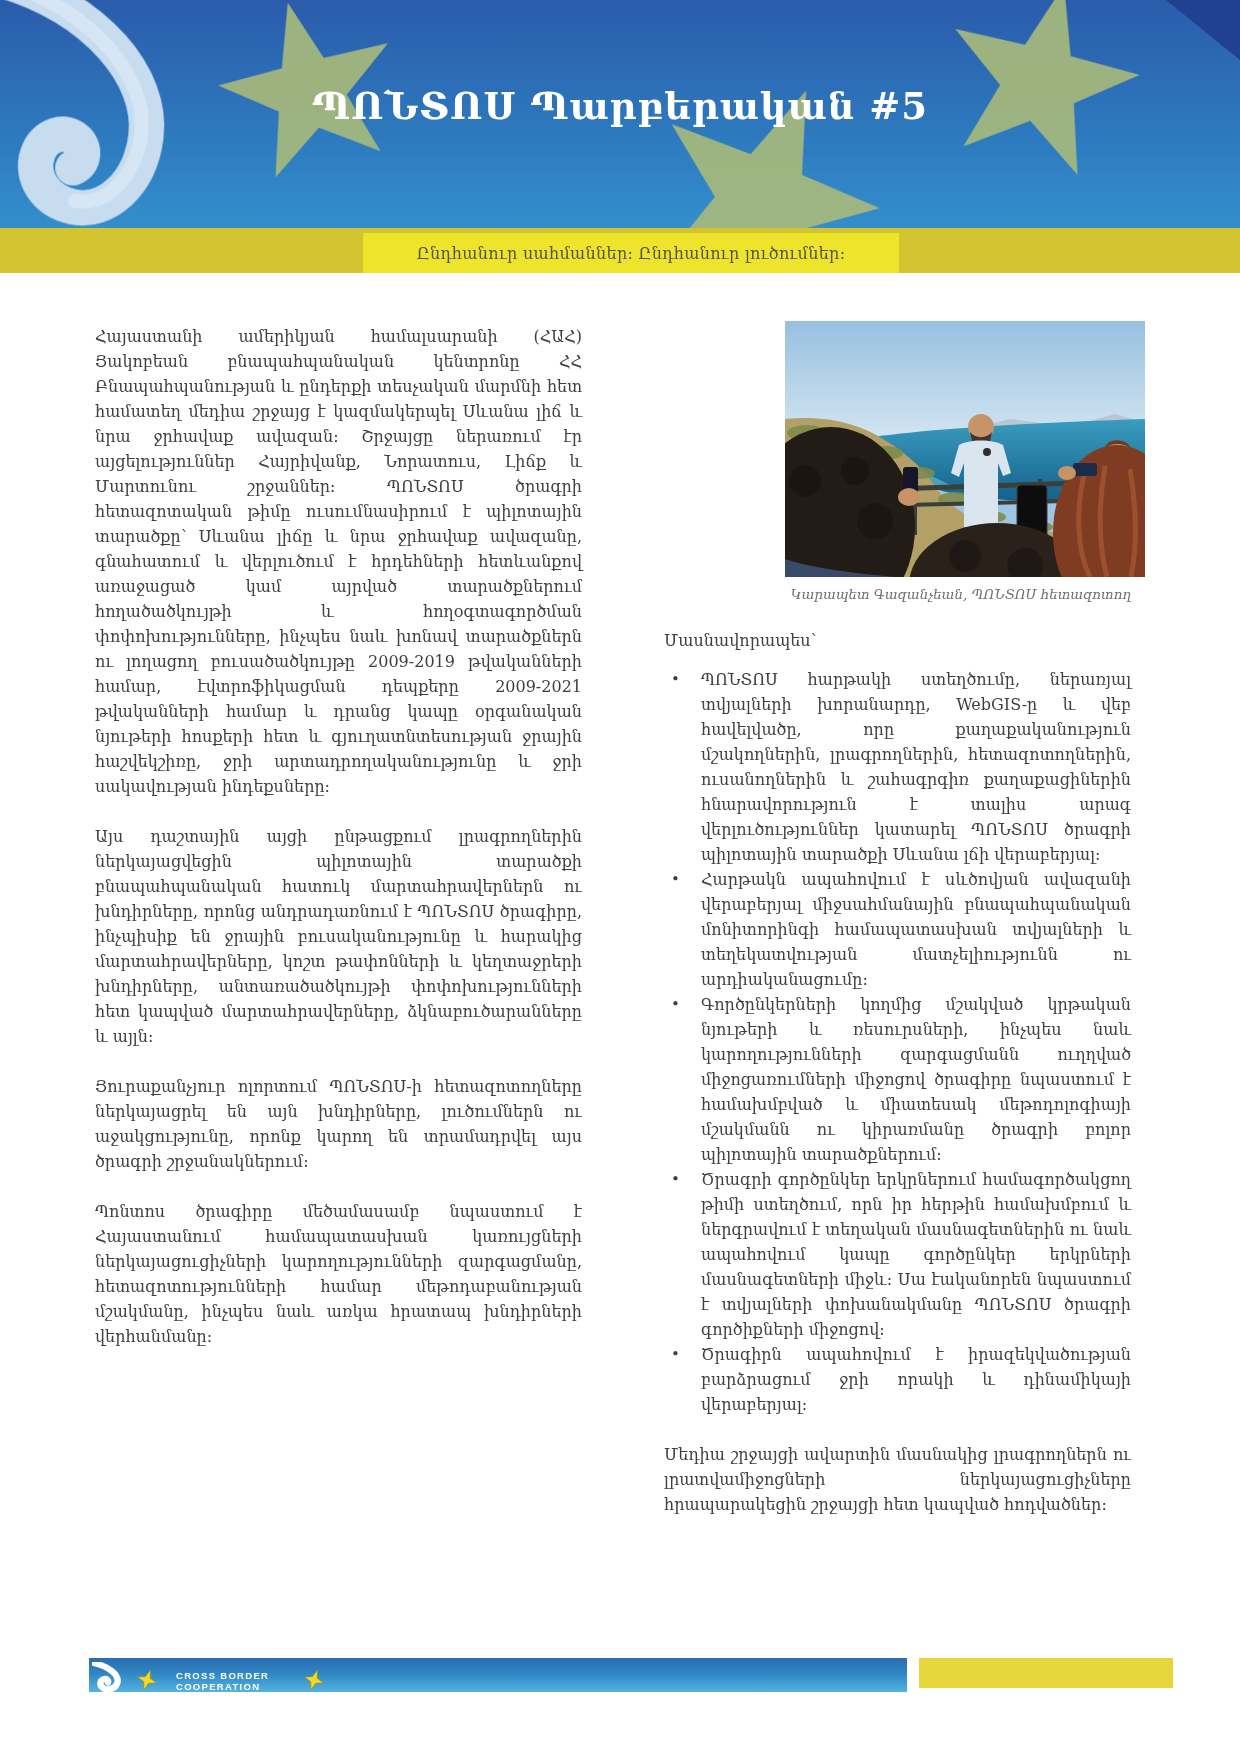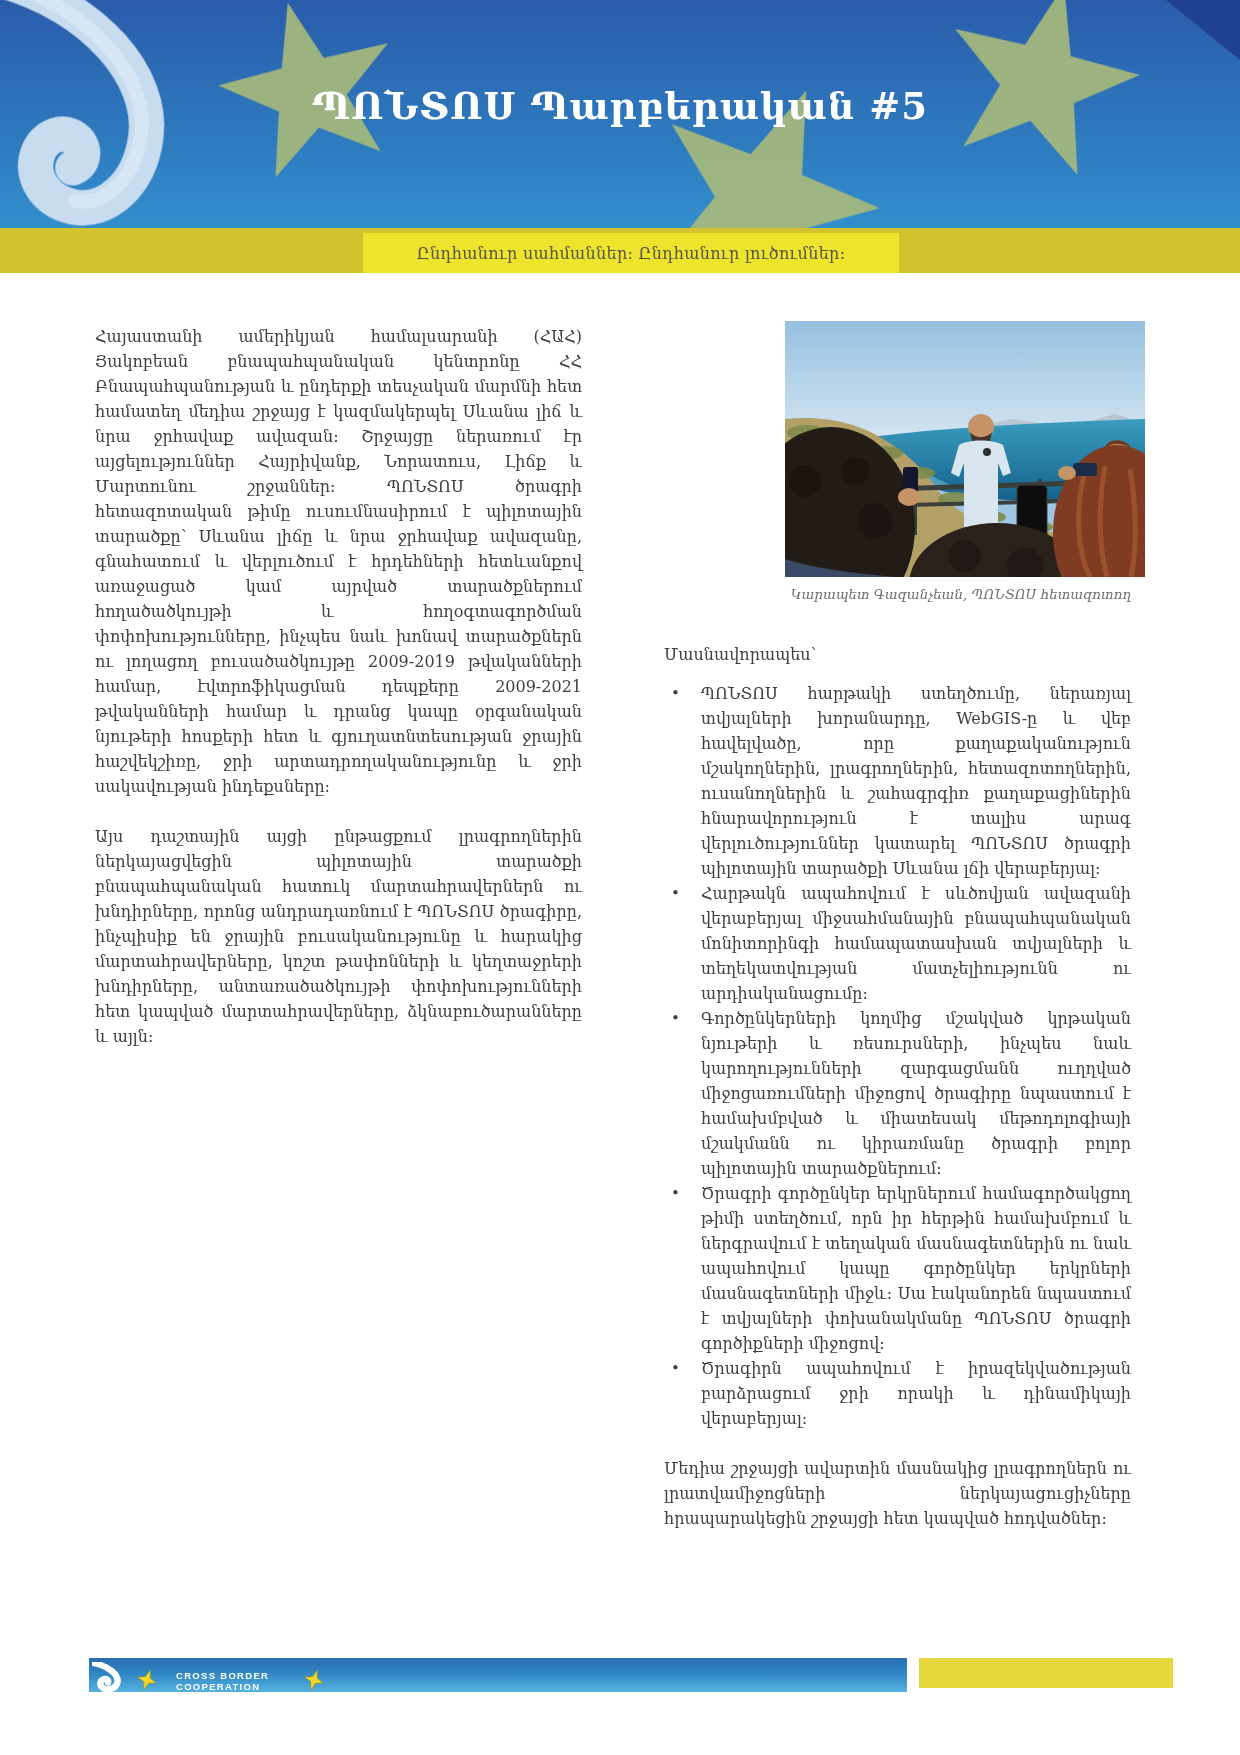--- a/index.html
+++ b/index.html
@@ -16,21 +16,21 @@
   .slogan-box{position:absolute;left:363px;top:5px;width:536px;height:40px;background:#efe42c;
           display:flex;align-items:center;justify-content:center;}
   .slogan-box span{color:#54554d;font-size:16px;letter-spacing:.3px;}
   
   .col-left{position:absolute;left:95px;top:324px;width:487px;}
   .col-right{position:absolute;left:664px;top:321px;width:467px;}
   .article-title{margin:0 0 23px 0;font-size:30px;line-height:39px;font-weight:bold;color:#58595b;}
   .body-p{margin:0 0 25px 0;font-size:16px;line-height:25px;color:#3f3f3f;
           text-align:justify;}
   .photo{margin:0 -14px 0 auto;width:360px;height:256px;display:block;background:#9ec5e2;}
-  .caption{margin:9px 0 40px 0;text-align:right;font-style:italic;font-size:13.5px;color:#6f6f6f;}
+  .caption{margin:9px 0 26px 0;text-align:right;font-style:italic;font-size:13.5px;color:#6f6f6f;}
   .intro{margin:0 0 14px 0;font-size:16px;line-height:25px;color:#3f3f3f;}
   .bullet{display:flex;}
   .bullet .dot{flex:0 0 30px;padding-left:7px;font-size:15px;line-height:25px;color:#3f3f3f;}
   .bullet p{flex:1;margin:0;font-size:16px;line-height:25px;color:#3f3f3f;text-align:justify;}
   .closing{margin-top:25px;}
   
   .footer-blue{position:absolute;left:89px;top:1658px;width:818px;height:34px;
           background:linear-gradient(180deg,#2a6cb2 0%,#2f86c3 45%,#55b3e0 100%);
           display:flex;align-items:flex-end;}
   .footer-yellow{position:absolute;left:919px;top:1658px;width:254px;height:30px;background:#e5d63b;}
@@ -66,20 +66,22 @@
 
   <div class="band">
     <div class="slogan-box">
       <span>Ընդհանուր սահմաններ: Ընդհանուր լուծումներ:</span>
     </div>
   </div>
 
   <section class="col-left">
     <p class="body-p">Հայաստանի ամերիկյան համալսարանի (ՀԱՀ) Յակոբեան բնապահպանական կենտրոնը ՀՀ Բնապահպանության և ընդերքի տեսչական մարմնի հետ համատեղ մեդիա շրջայց է կազմակերպել Սևանա լիճ և նրա ջրհավաք ավազան: Շրջայցը ներառում էր այցելություններ Հայրիվանք, Նորատուս, Լիճք և Մարտունու շրջաններ: ՊՈՆՏՈՍ ծրագրի հետազոտական թիմը ուսումնասիրում է պիլոտային տարածքը՝ Սևանա լիճը և նրա ջրհավաք ավազանը, գնահատում և վերլուծում է հրդեհների հետևանքով առաջացած կամ այրված տարածքներում հողածածկույթի և հողօգտագործման փոփոխությունները, ինչպես նաև խոնավ տարածքներն ու լողացող բուսածածկույթը 2009-2019 թվականների համար, էվտրոֆիկացման դեպքերը 2009-2021 թվականների համար և դրանց կապը օրգանական նյութերի հոսքերի հետ և գյուղատնտեսության ջրային հաշվեկշիռը, ջրի արտադրողականությունը և ջրի սակավության ինդեքսները:</p>
     <p class="body-p">Այս դաշտային այցի ընթացքում լրագրողներին ներկայացվեցին պիլոտային տարածքի բնապահպանական հատուկ մարտահրավերներն ու խնդիրները, որոնց անդրադառնում է ՊՈՆՏՈՍ ծրագիրը, ինչպիսիք են ջրային բուսականությունը և հարակից մարտահրավերները, կոշտ թափոնների և կեղտաջրերի խնդիրները, անտառածածկույթի փոփոխությունների հետ կապված մարտահրավերները, ձկնաբուծարանները և այլն:</p>
+    <p class="body-p">Յուրաքանչյուր ոլորտում ՊՈՆՏՈՍ-ի հետազոտողները ներկայացրել են այն խնդիրները, լուծումներն ու աջակցությունը, որոնք կարող են տրամադրվել այս ծրագրի շրջանակներում:</p>
+    <p class="body-p">Պոնտոս ծրագիրը մեծամասամբ նպաստում է Հայաստանում համապատասխան կառույցների ներկայացուցիչների կարողությունների զարգացմանը, հետազոտությունների համար մեթոդաբանության մշակմանը, ինչպես նաև առկա հրատապ խնդիրների վերհանմանը:</p>
   </section>
 
   <section class="col-right">
 
     <svg class="photo" viewBox="0 0 360 256">
       <defs>
         <linearGradient id="sky" x1="0" y1="0" x2="0" y2="1">
           <stop offset="0" stop-color="#97c0e0"></stop>
             <stop offset="1" stop-color="#d9e9f3"></stop>
         </linearGradient>

